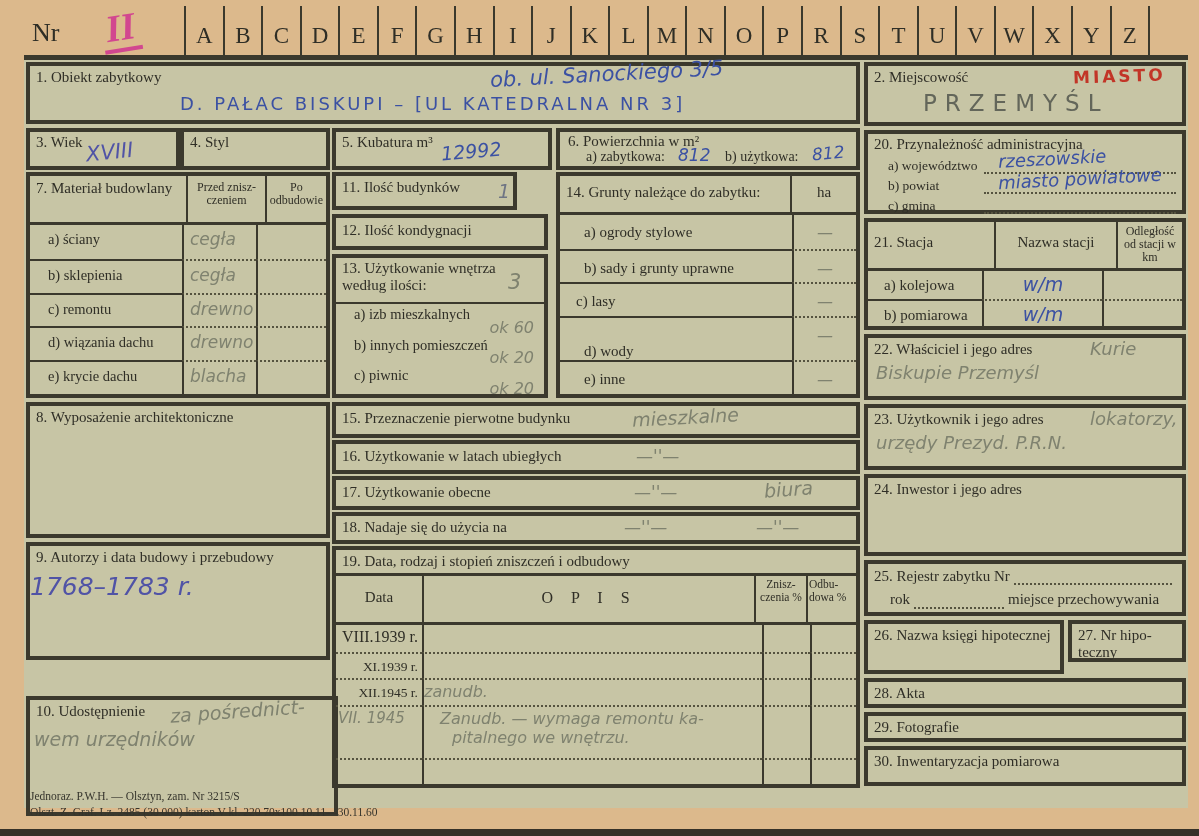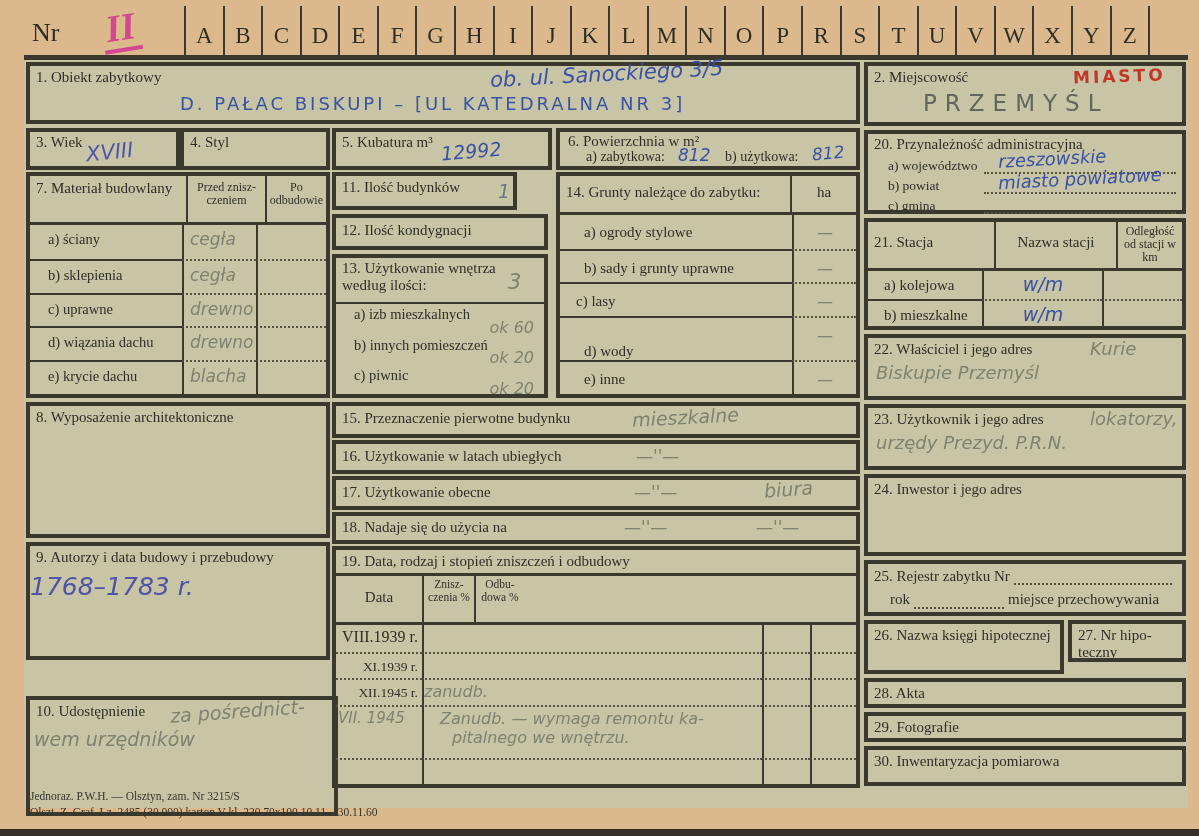--- a/index.html
+++ b/index.html
@@ -134,21 +134,21 @@
             <div class="cval vline" style="flex:1"></div>
           </div>
 
           <div class="trow">
             <div class="clab pl" style="width:152px;padding:6px 6px 0 18px;font-size:14.5px">b) sklepienia</div>
             <div class="cval vline hand pencil" style="width:74px;padding:4px 2px 0 6px;font-size:17px">cegła</div>
             <div class="cval vline" style="flex:1"></div>
           </div>
 
           <div class="trow">
-            <div class="clab pl" style="width:152px;padding:6px 6px 0 18px;font-size:14.5px">c) uprawne</div>
+            <div class="clab pl" style="width:152px;padding:6px 6px 0 18px;font-size:14.5px">c) remontu</div>
             <div class="cval vline hand pencil" style="width:74px;padding:4px 2px 0 6px;font-size:17px">drewno</div>
             <div class="cval vline" style="flex:1"></div>
           </div>
 
           <div class="trow">
             <div class="clab pl" style="width:152px;padding:6px 6px 0 18px;font-size:14.5px">d) wiązania dachu</div>
             <div class="cval vline hand pencil" style="width:74px;padding:4px 2px 0 6px;font-size:17px">drewno</div>
             <div class="cval vline" style="flex:1"></div>
           </div>
 
@@ -261,21 +261,21 @@
       </div>
       <div class="tbody">
 
           <div class="trow">
             <div class="clab pl" style="width:114px;padding:6px 0 0 16px">a) kolejowa</div>
             <div class="cval vline hand ink" style="width:120px;text-align:center;font-size:19px;padding-top:2px">w/m</div>
             <div class="cval vline" style="flex:1"></div>
           </div>
 
           <div class="trow">
-            <div class="clab pl" style="width:114px;padding:6px 0 0 16px">b) mieszkalne</div>
+            <div class="clab pl" style="width:114px;padding:6px 0 0 16px">b) pomiarowa</div>
             <div class="cval vline hand ink" style="width:120px;text-align:center;font-size:19px;padding-top:2px">w/m</div>
             <div class="cval vline" style="flex:1"></div>
           </div>
         </div>
     </div>
   </div>
 
   <div class="box" style="left:26px;top:402px;width:304px;height:136px">
     <span class="pl abs" style="left:6px;top:3px">8. Wyposażenie architektoniczne</span>
   </div>
@@ -308,22 +308,23 @@
     <span class="pl abs" style="left:6px;top:3px">18. Nadaje się do użycia na</span>
     <span class="hand pencil abs" style="left:288px;top:1px;font-size:17px">—''—</span>
     <span class="hand pencil abs" style="left:420px;top:1px;font-size:17px">—''—</span>
   </div>
 
   <div class="box" style="left:332px;top:546px;width:528px;height:242px">
     <div class="tbl">
       <div class="pl" style="height:26px;padding:3px 6px;border-bottom:3px solid #3b392d;box-sizing:border-box">19. Data, rodzaj i stopień zniszczeń i odbudowy</div>
       <div class="thead" style="height:46px">
         <div class="pl" style="width:86px;text-align:center;padding-top:13px">Data</div>
+        <div class="pl vline" style="flex:1;text-align:center;padding-top:13px;letter-spacing:7px;font-size:16px">O P I S</div>
         <div class="pl small vline" style="width:48px;text-align:center;padding:2px 1px;font-size:11.5px">Znisz- czenia %</div>
-        <div class="pl small vline" style="width:46px;text-align:center;padding:2px 1px;font-size:11.5px">Odbu- dowa %</div>
+        <div class="pl small vline" style="width:46px;padding:2px 1px;font-size:11.5px">Odbu- dowa %</div>
       </div>
       <div class="tbody f19rows">
 
           <div class="trow">
             <div class="cval" style="width:86px;text-align:right;padding:3px 4px 0 0;position:relative">
               <span class="pl" style="font-size:16px">VIII.1939 r.</span>
               <span class="hand pencil abs" style="left:2px;top:2px;font-size:15px"></span>
             </div>
             <div class="cval vline" style="flex:1;padding:2px 0 0 16px">
               <div class="hand pencil" style="font-size:16px"></div>

